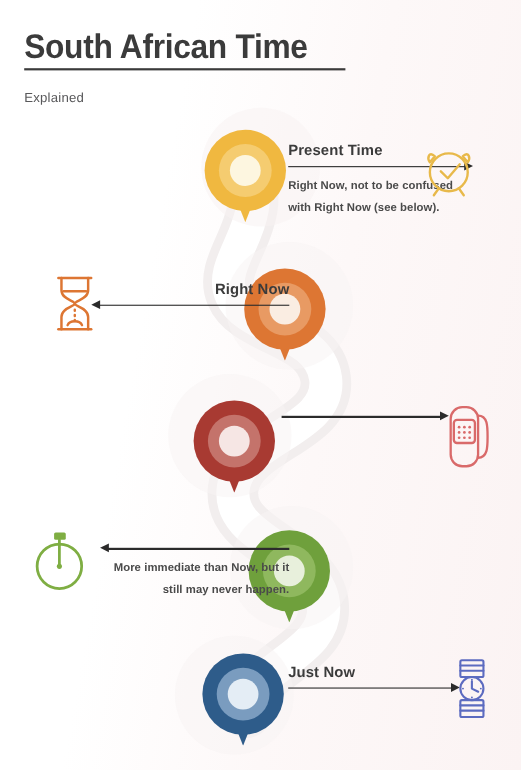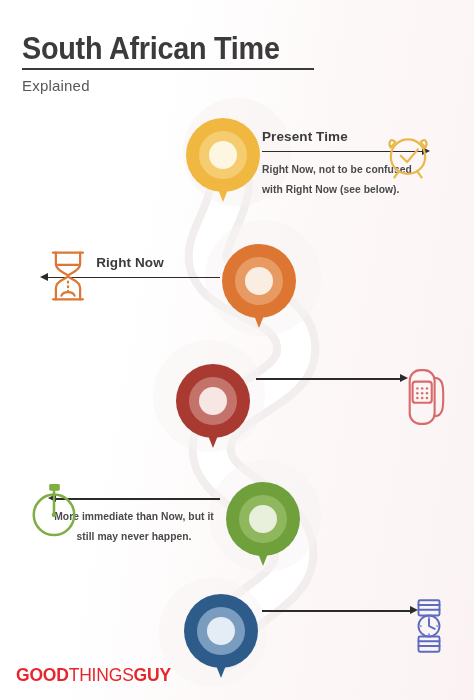--- a/index.html
+++ b/index.html
@@ -26,43 +26,43 @@
     position: absolute;
     left: 0; top: 0;
     width: 474px; height: 700px;
     pointer-events: none;
   }
 
   
   .header {
     position: absolute;
     left: 22px;
-    top: 32px;
+    top: 26px;
     width: 420px;
   }
   .title {
     font-family: "Liberation Sans Narrow", "Liberation Sans", sans-serif;
     font-size: 31px;
     font-weight: bold;
     color: #3b3b3b;
     letter-spacing: -0.3px;
     line-height: 1.08;
     transform: scaleX(0.93);
     transform-origin: left center;
     white-space: nowrap;
   }
   .title-rule {
     width: 292px;
     height: 2px;
     background: #3b3b3b;
     margin-top: 3px;
   }
   .subtitle {
-    margin-top: 7px;
-    font-size: 15px;
+    margin-top: 18px;
+    font-size: 12px;
     color: #58585a;
     letter-spacing: 0.2px;
   }
 
   
   .row {
     position: absolute;
     width: 474px;
     height: 120px;
   }
@@ -99,21 +99,21 @@
     left: 23px; top: 23px;
     width: 28px; height: 28px;
     border-radius: 50%;
   }
 
   .textblock {
     position: absolute;
     width: 168px;
   }
   .textblock.ltr { text-align: left; }
-  .textblock.rtl { text-align: center; }
+  .textblock.rtl { text-align: right; margin-left: 43px; }
 
   .head-label {
     font-size: 13.5px;
     font-weight: bold;
     color: #3b3b3b;
     letter-spacing: 0.1px;
     line-height: 1.1;
     white-space: nowrap;
   }
 
@@ -321,20 +321,21 @@
 
   <div class="row" style="left:0; top:590px;">
     <div class="pin" style="left:184px; top:4px;">
       <div class="pin-tail" style="background:#2E5C8A;"></div>
       <div class="ring-outer" style="background:#2E5C8A;"></div>
       <div class="ring-mid" style="background:#7A9CBF;"></div>
       <div class="ring-inner" style="background:#E4EDF5;"></div>
     </div>
 
     <div class="textblock ltr" style="left:262px; top:14px; width:156px;">
+      <div class="head-label">Just Now</div>
       <div class="arrow to-right">
         <div class="arrow-line"></div>
           <div class="arrow-head"></div>
       </div>
     </div>
 
     <div class="icon-slot" style="left:408px; top:6px; width:42px; height:60px;">
       <svg viewBox="0 0 44 62" fill="none" stroke="#5C6BC0" stroke-width="2" stroke-linecap="round" stroke-linejoin="round">
         <rect x="11" y="4" width="22" height="16" rx="1.5"></rect>
         <path d="M11 9 L 33 9 M11 14 L 33 14"></path>
@@ -345,17 +346,14 @@
         <g fill="#5C6BC0" stroke="none">
           <circle cx="22" cy="22.5" r="0.9"></circle>
             <circle cx="30.5" cy="31" r="0.9"></circle>
           <circle cx="22" cy="39.5" r="0.9"></circle>
             <circle cx="13.5" cy="31" r="0.9"></circle>
         </g>
       </svg>
     </div>
   </div>
 
-  <div class="logo">
-    <span class="b">GOOD</span><span class="l">THINGS</span><span class="b">GUY</span>
-  </div>
 
 </div>
 
 </body></html>

